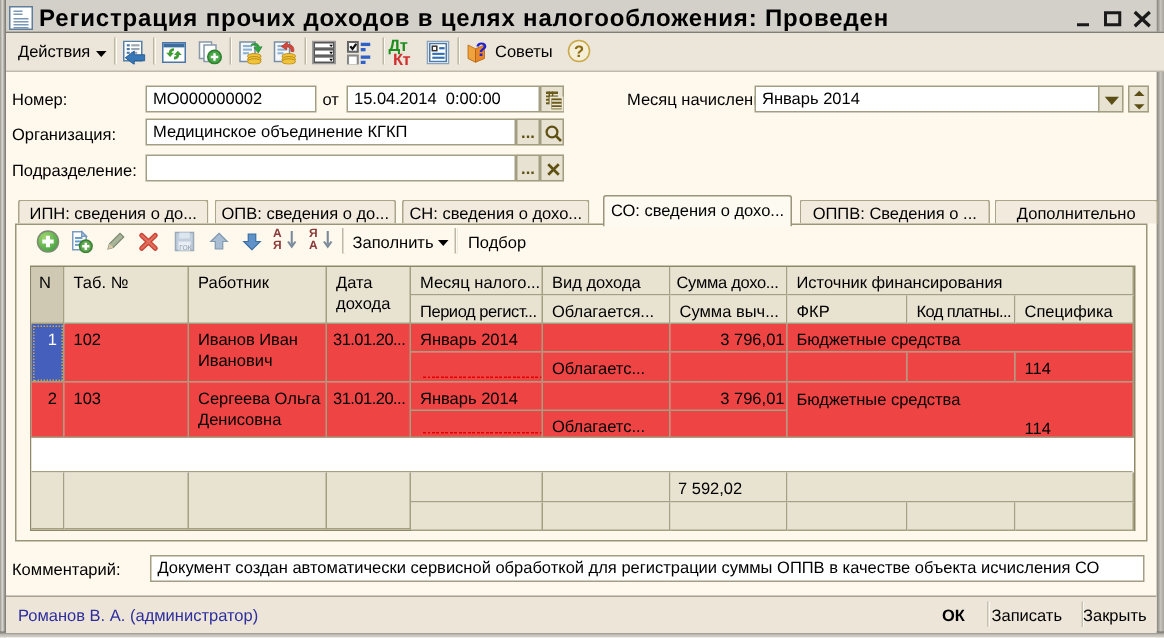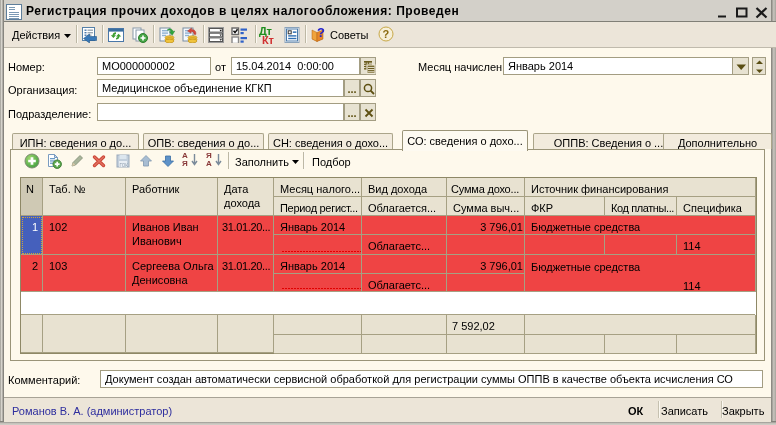--- a/index.html
+++ b/index.html
@@ -6,21 +6,21 @@
 .abs{position:absolute;}
 
 #client{position:absolute;left:4px;top:21px;width:767px;height:400px;background:#FEF9EC;}
 #frameL{position:absolute;left:0;top:0;width:4px;height:425px;background:linear-gradient(to right,#9B9992,#DAD7D0 40%,#82807A 90%);}
 #frameR{position:absolute;left:771px;top:0;width:5px;height:425px;background:linear-gradient(to right,#7F7D77,#C8C5BE 55%,#A5A29B);}
 #frameB{position:absolute;left:0;top:421px;width:776px;height:4px;background:linear-gradient(to bottom,#6F6E68,#C2BFB8 55%,#D4D1CA);}
 
 #title{position:absolute;left:4px;top:0;width:767px;height:21px;background:#D3D0C9;}
 #ticon{position:absolute;left:2px;top:4px;width:14px;height:14px;background:#fff;border:1px solid #5E7E9B;}
 #ticon i{position:absolute;left:2px;height:1px;background:#7A98B4;}
-#ttext{position:absolute;left:22px;top:4px;font-size:12px;font-weight:bold;white-space:nowrap;letter-spacing:0.55px;}
+#ttext{position:absolute;left:22px;top:4px;font-size:16px;font-weight:bold;white-space:nowrap;letter-spacing:0.55px;}
 .wbtn{position:absolute;top:0;height:21px;}
 
 #tb1{position:absolute;left:4px;top:21px;width:767px;height:25px;background:#ECE5D9;border-top:1px solid #807F77;border-bottom:1px solid #C0BAAC;padding-left:48px;}
 .sep{position:absolute;top:3px;width:1px;height:18px;background:#BDB8A5;border-right:1px solid #FDFAF2;}
 .ic16{position:absolute;width:16px;height:16px;}
 .tbtxt{position:absolute;top:7px;font-size:11px;color:#000;}
 
 .lbl{position:absolute;font-size:11px;color:#000;white-space:nowrap;}
 .inp{position:absolute;background:#fff;border:1px solid #A39D82;box-sizing:border-box;font-size:11px;padding:2px 0 0 4px;white-space:nowrap;overflow:hidden;}
 .fbtn{position:absolute;background:#E7E2D1;border:1px solid #A39D82;box-sizing:border-box;}
@@ -203,21 +203,21 @@
   <div class="fbtn" style="left:360px;top:103px;width:16px;height:18px;">
     <svg width="16" height="18" viewBox="0 0 16 18">
         <path d="M4.5 5.5 L11.5 12.5 M11.5 5.5 L4.5 12.5" stroke="#5E5012" stroke-width="1.8"></path>
       </svg>
   </div>
 
   <div class="tab" style="left:12px;width:125px;">ИПН: сведения о до...</div>
   <div class="tab" style="left:143px;width:119px;">ОПВ: сведения о до...</div>
   <div class="tab" style="left:268px;width:123px;">СН: сведения о дохо...</div>
   <div class="tab tabact" style="left:402px;width:124px;">СО: сведения о дохо...</div>
-  <div class="tab" style="left:533px;width:125px;padding-left:12px;">ОППВ: Сведения о ...</div>
+  <div class="tab" style="left:533px;width:125px;">ОППВ: Сведения о ...</div>
   <div class="tab" style="left:663px;width:107px;">Дополнительно</div>
   <div id="panel"></div>
 
   <svg class="ic16" style="left:24px;top:153px;z-index:3;" viewBox="0 0 16 16">
     <defs>
         <radialGradient id="gg" cx="0.35" cy="0.3" r="0.8">
           <stop offset="0" stop-color="#9ED66E"></stop>
           <stop offset="1" stop-color="#3E9E3E"></stop>
         </radialGradient>
       </defs>

